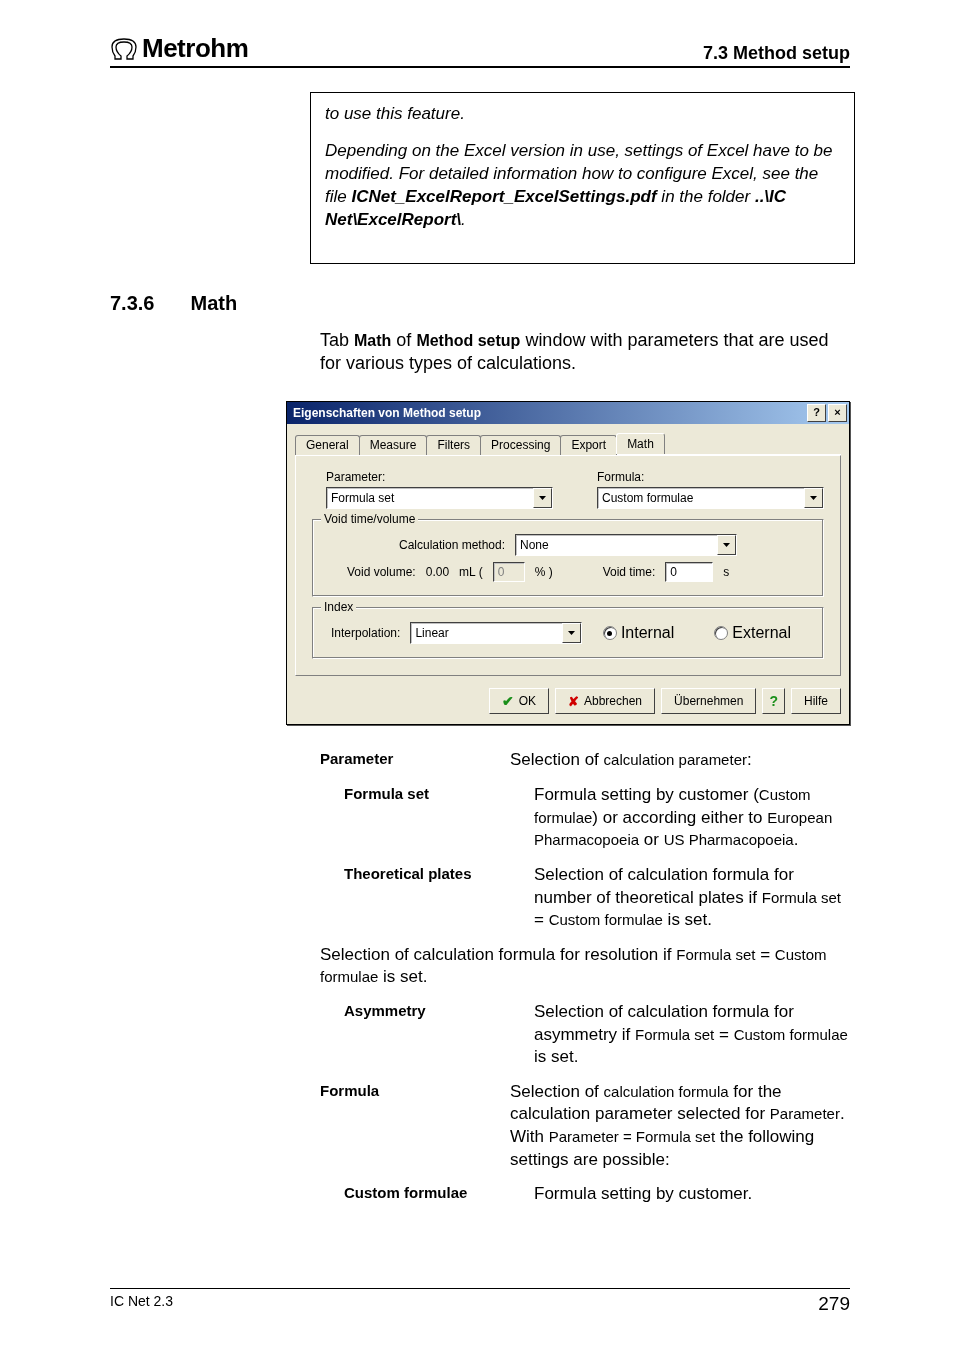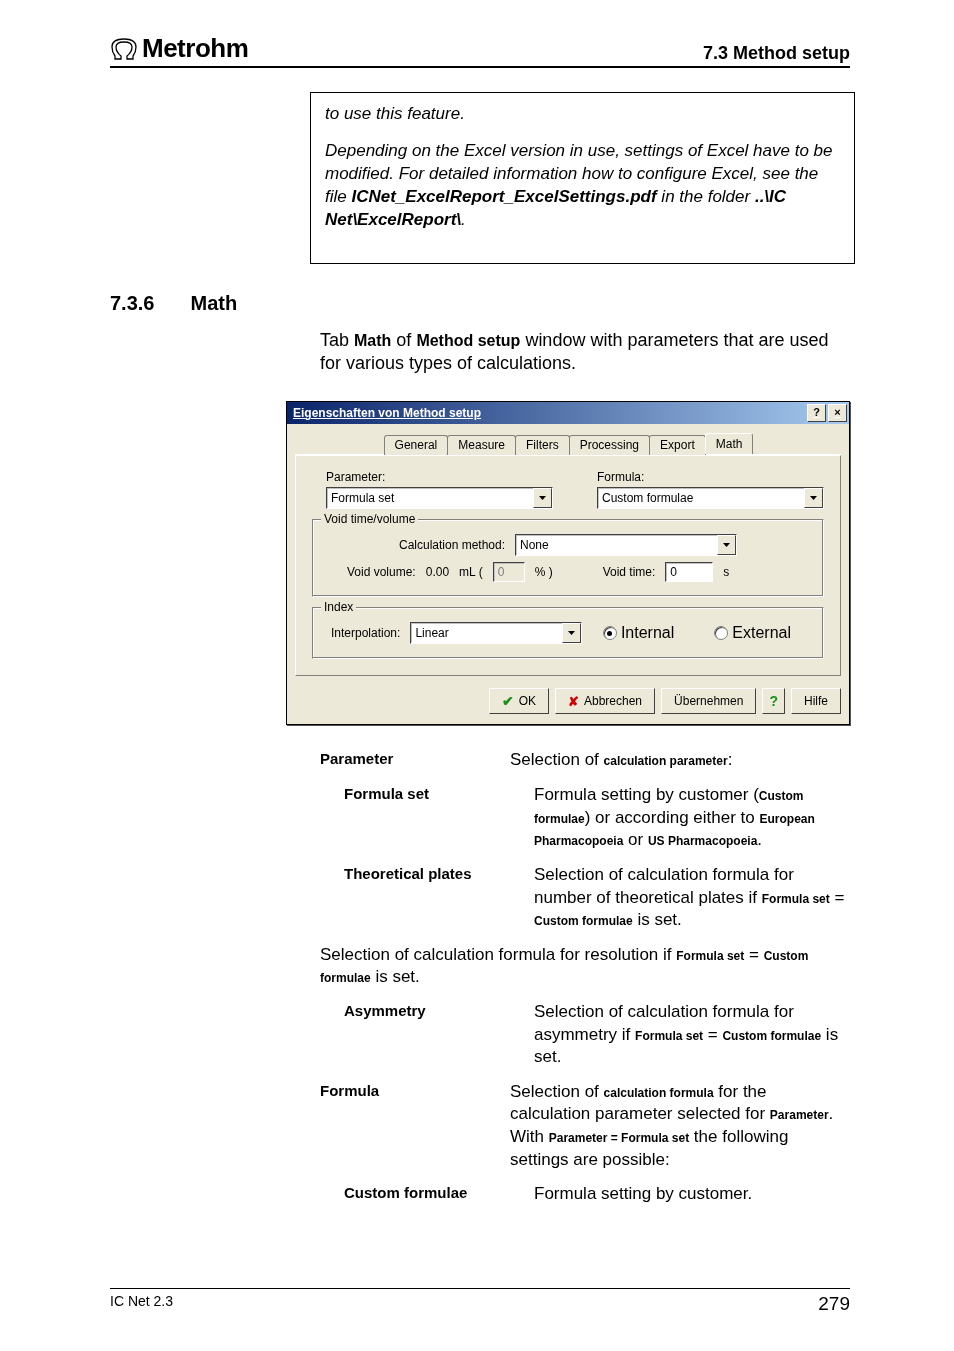--- a/index.html
+++ b/index.html
@@ -95,21 +95,20 @@
   }
   .titlebar{
     height:22px;
     background:linear-gradient(to right,var(--win-title-a),var(--win-title-b));
     color:#fff;
     display:flex;
     align-items:center;
     padding:0 2px 0 6px;
     font-weight:700;
     font-size:12px;
-    text-decoration:underline;
   }
   .titlebar .title-text{flex:1;white-space:nowrap;overflow:hidden}
   .titlebar .tb-btn{
     width:17px;height:16px;
     background:var(--win-face);
     border:1px solid #fff;
     border-right-color:#404040;border-bottom-color:#404040;
     margin-left:2px;
     color:#000;
     font-weight:700;
@@ -118,21 +117,20 @@
     text-align:center;
     font-family:Tahoma,Arial,sans-serif;
   }
   .dlg-body{padding:8px 8px 10px 8px}
   .tabstrip{
     display:flex;
     align-items:flex-end;
     border-bottom:1px solid #fff;
     position:relative;
     height:22px;
-    justify-content:center;
   }
   .tab{
     padding:2px 10px 3px 10px;
     border:1px solid #808080;
     border-bottom:none;
     background:var(--win-face);
     margin-right:-1px;
     border-top-left-radius:3px;
     border-top-right-radius:3px;
     position:relative;top:1px;
@@ -227,21 +225,21 @@
     line-height:1.33;
   }
   .def-row{display:flex;margin-bottom:12px}
   .def-term{
     width:180px;flex:none;
     font-weight:700;font-size:15px;
     padding-right:10px;
   }
   .def-term.sub{padding-left:24px}
   .def-desc{flex:1}
-  .def-desc b{font-weight:700;font-size:12px}
+  .def-desc b{font-weight:400;font-size:15px}
   
   .page-footer{
     position:absolute;
     left:110px;
     width:740px;
     top:1288px;
     border-top:1.5px solid #000;
     display:flex;justify-content:space-between;align-items:flex-start;
     padding-top:4px;
   }

